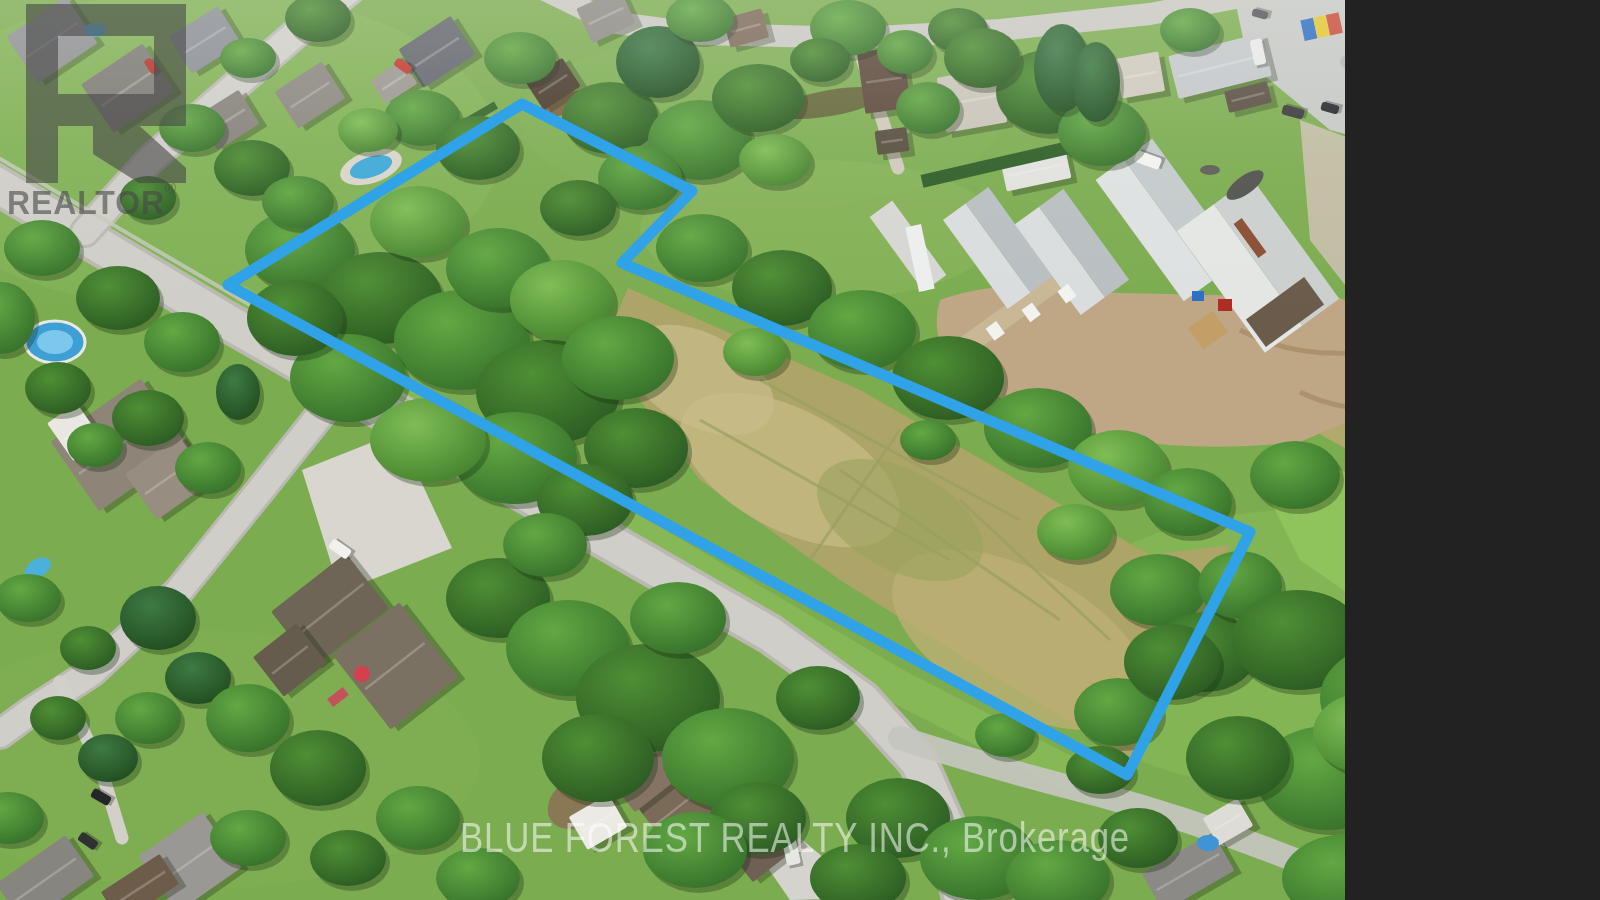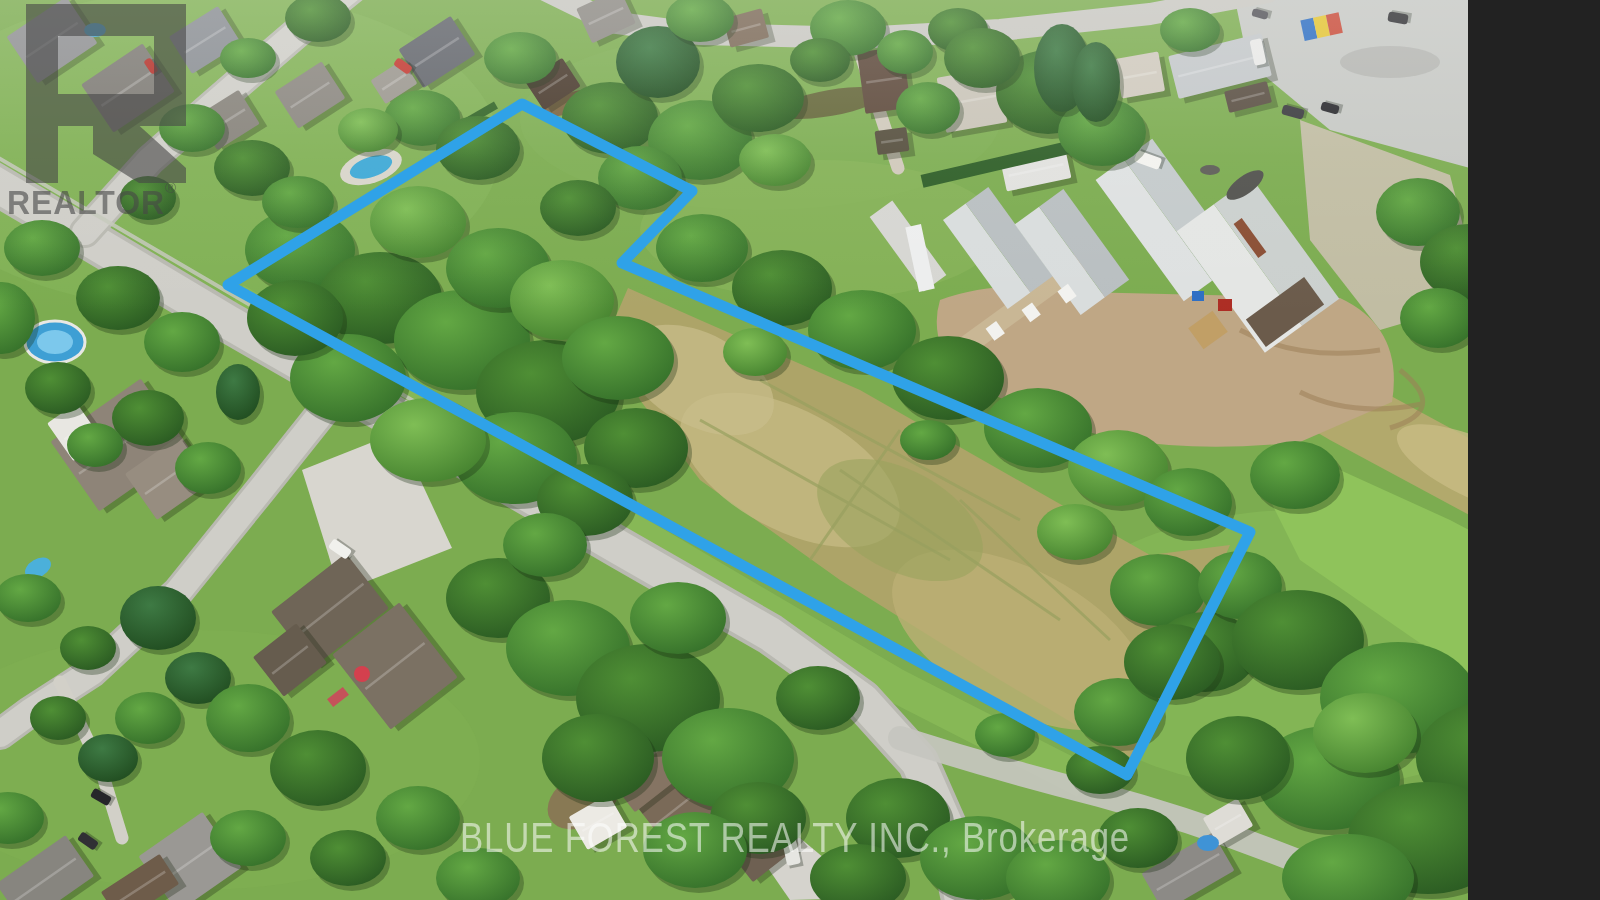--- a/index.html
+++ b/index.html
@@ -1,16 +1,16 @@
 <!DOCTYPE html>
 <html><head>
 <meta charset="utf-8">
 <style>
   html,body{margin:0;padding:0;background:#222;}
-  .stage{position:relative;width:1468px;height:900px;overflow:hidden;font-family:"Liberation Sans",sans-serif;}
+  .stage{position:relative;width:1345px;height:900px;overflow:hidden;font-family:"Liberation Sans",sans-serif;}
   .stage svg{position:absolute;left:0;top:0;display:block;}
   text{font-family:"Liberation Sans",sans-serif;}
 </style>
 </head>
 <body>
 
 <div class="stage">
 <svg id="scene" width="1600" height="900" viewBox="0 0 1600 900">
   <defs>
     <radialGradient id="tD" cx="38%" cy="32%" r="75%">

